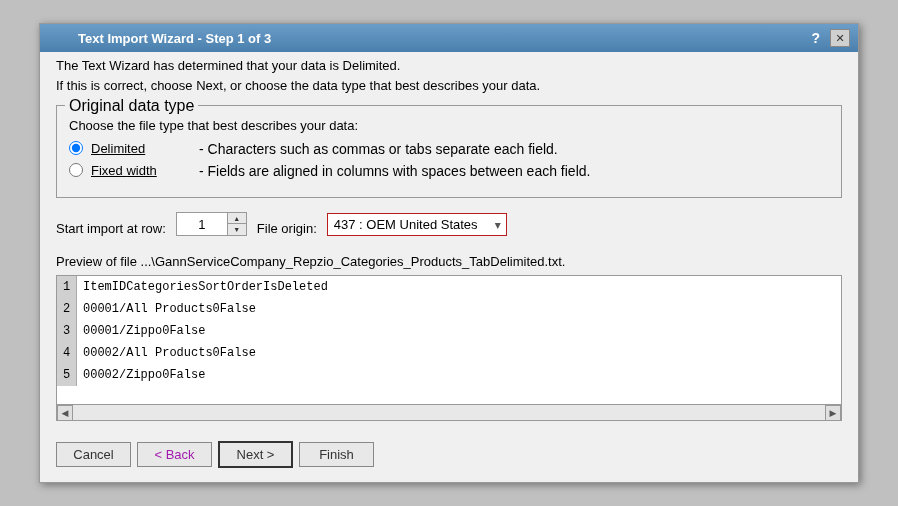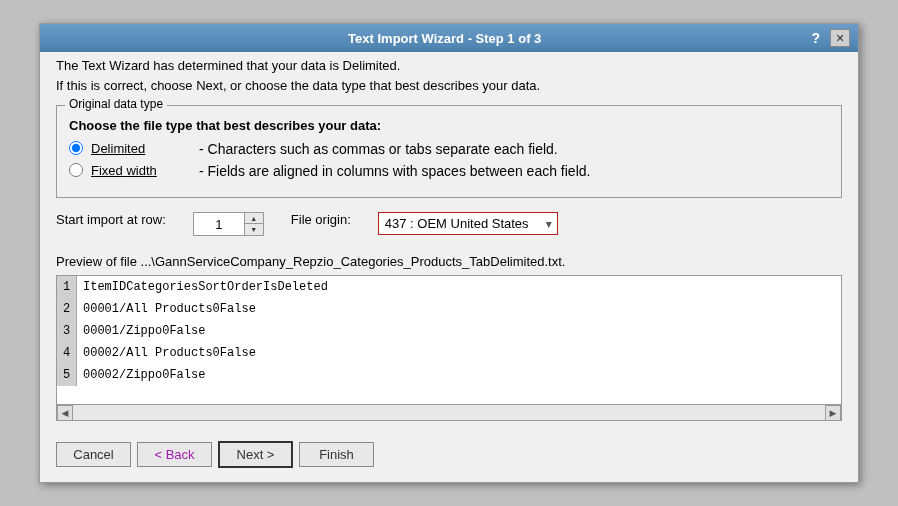--- a/index.html
+++ b/index.html
@@ -28,21 +28,21 @@
       align-items: center;
       justify-content: space-between;
       padding: 4px 8px;
       height: 28px;
     }
 
     .title-bar-text {
       font-size: 13px;
       font-weight: bold;
       flex: 1;
-      text-align: center;
+      text-align: left;
     }
 
     .title-bar-controls {
       display: flex;
       gap: 4px;
       align-items: center;
     }
 
     .title-btn {
       width: 20px;
@@ -83,32 +83,31 @@
       margin-bottom: 14px;
       position: relative;
     }
 
     .group-box-label {
       position: absolute;
       top: -9px;
       left: 8px;
       background: #f0f0f0;
       padding: 0 4px;
-      font-size: 12px;
+      font-size: 16px;
       color: #000;
     }
 
     .group-content {
       margin-top: 4px;
     }
 
     .choose-label {
       margin-bottom: 8px;
       color: #000;
-      font-weight: bold;
     }
 
     .radio-row {
       display: flex;
       align-items: flex-start;
       margin-bottom: 6px;
       gap: 8px;
     }
 
     .radio-row input[type="radio"] {
@@ -124,22 +123,22 @@
       color: #000;
     }
 
     .radio-desc {
       color: #000;
       font-size: 14px;
     }
 
     .import-row {
       display: flex;
-      align-items: flex-start;
-      gap: 27px;
+      align-items: flex-end;
+      gap: 10px;
       margin-bottom: 18px;
     }
 
     .import-row label {
       color: #000;
     }
 
     .spinbox {
       display: flex;
       align-items: stretch;

